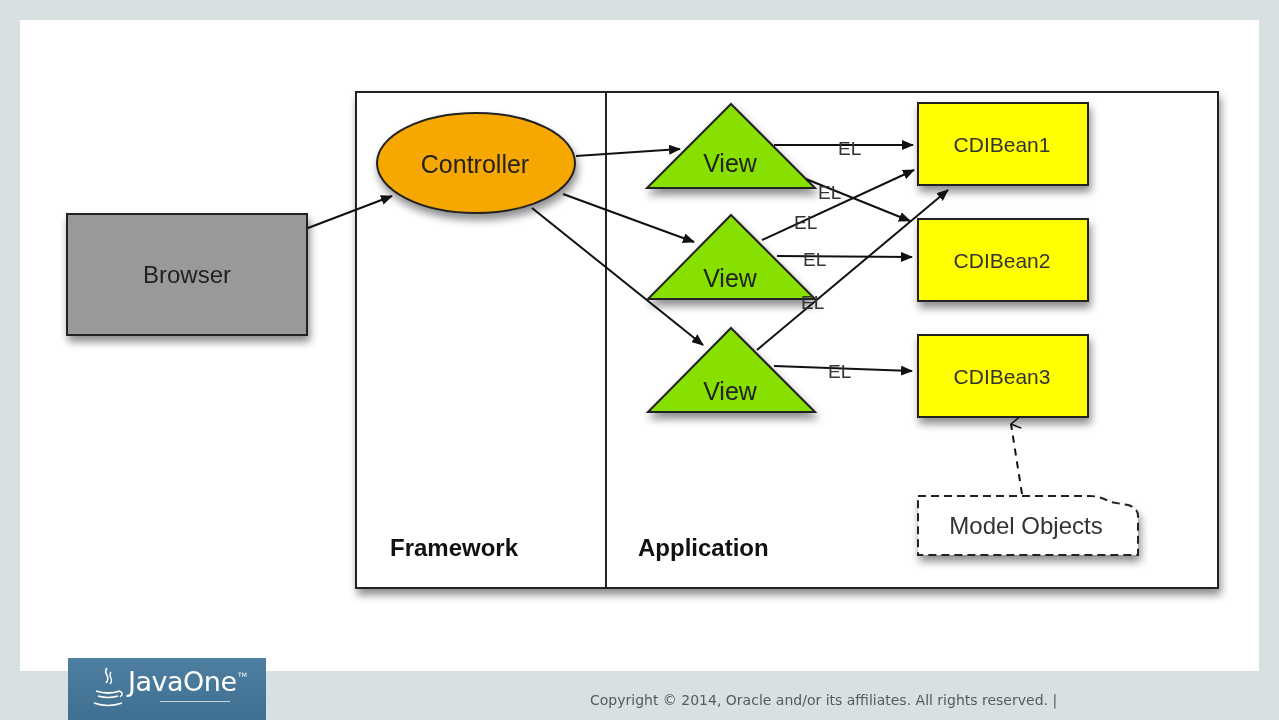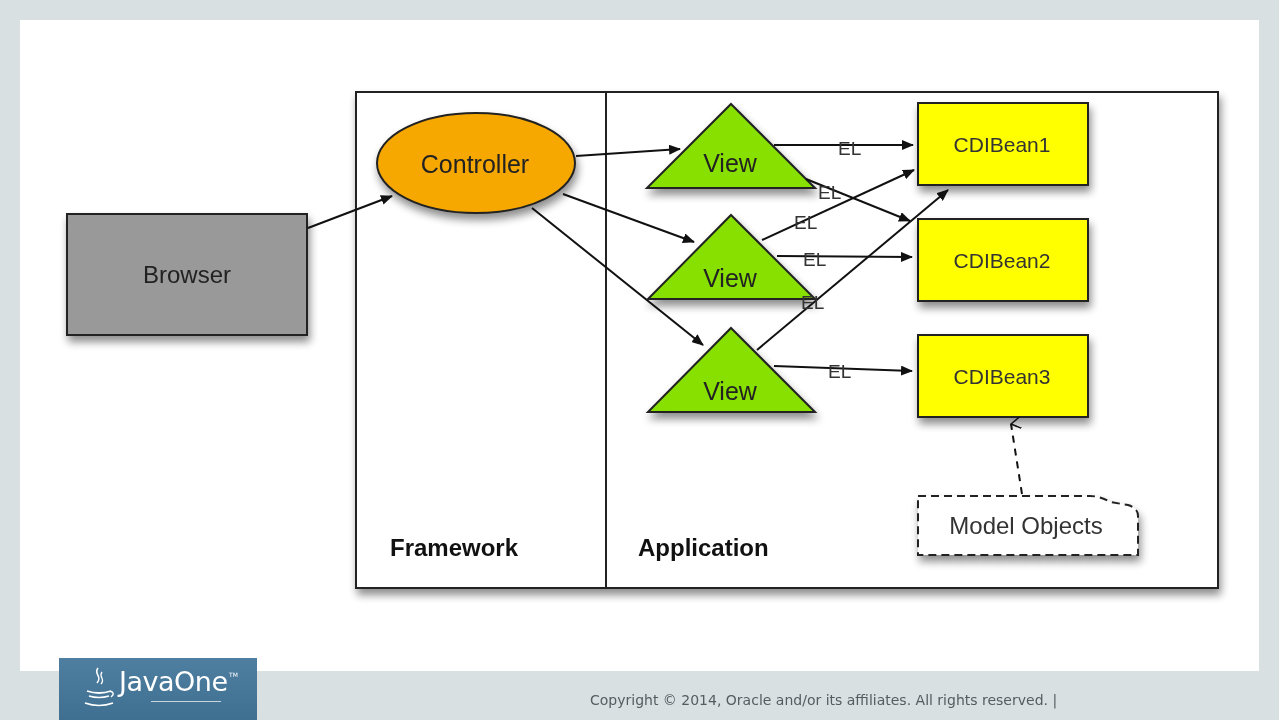--- a/index.html
+++ b/index.html
@@ -12,21 +12,21 @@
   .slide {
     position: absolute; left: 20px; top: 20px; width: 1239px; height: 651px;
     background: #ffffff;
   }
   svg.diagram { position: absolute; left: 0; top: 0; width: 1279px; height: 720px; }
   .footer-bar {
     position: absolute; left: 0; top: 671px; width: 1279px; height: 49px;
     background: #d8e0e2;
   }
   .logo {
-    position: absolute; left: 59px; top: 658px; width: 198px; height: 62px;
+    position: absolute; left: 68px; top: 658px; width: 198px; height: 62px;
     background: linear-gradient(180deg, #4f7fa0 0%, #3f6f91 100%);
   }
   .logo .cup {
     position: absolute; left: 22px; top: 8px; width: 36px; height: 46px;
   }
   .logo .brand {
     position: absolute; left: 60px; top: 8px;
     font-family: "DejaVu Sans", sans-serif; font-size: 27px; color: #ffffff;
     letter-spacing: -0.5px; line-height: 32px;
   }

